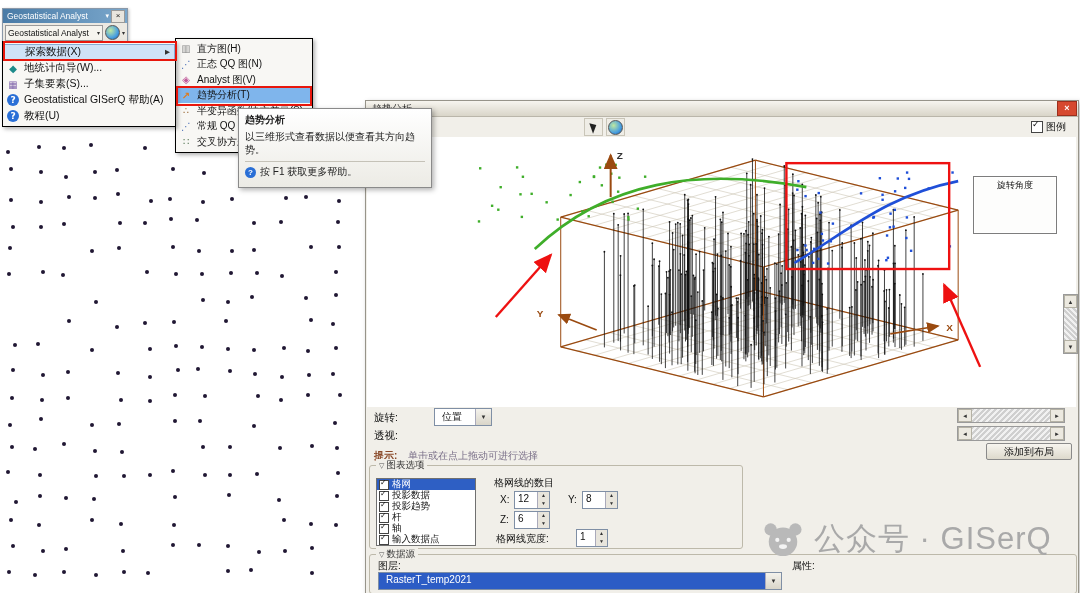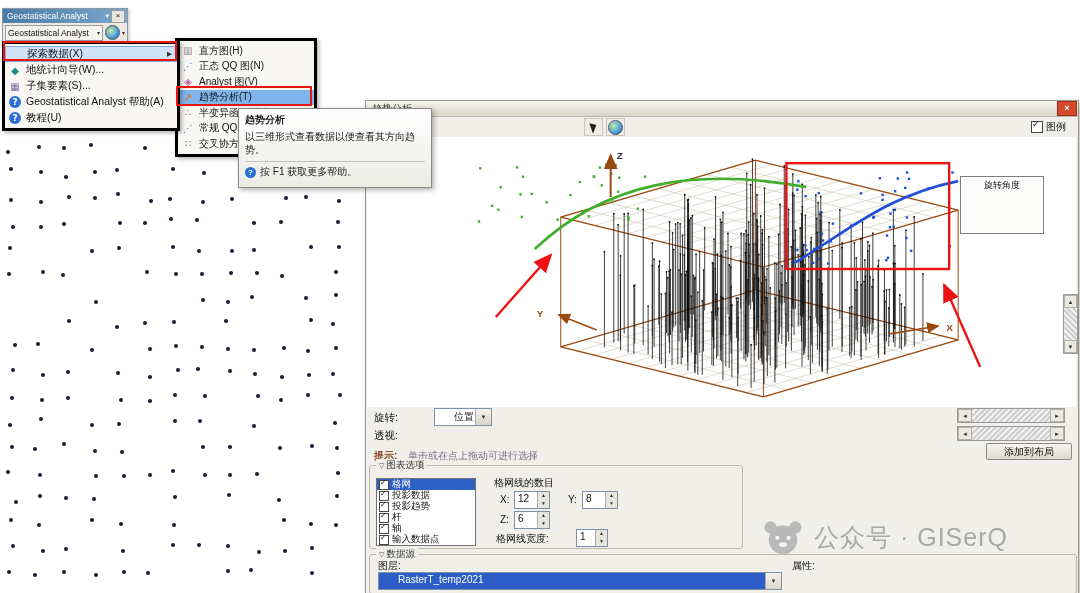--- a/index.html
+++ b/index.html
@@ -22,33 +22,33 @@
   .tbtn{width:17px;height:16px;border:1px solid #c9c5b8;background:#efede6;display:flex;
         align-items:center;justify-content:center;margin-right:3px;}
   .cursor-tri{width:0;height:0;border-left:6px solid #222;border-top:4px solid transparent;
               border-bottom:7px solid transparent;transform:rotate(-20deg);}
   .globe-ball{width:13px;height:13px;border-radius:50%;border:1px solid #555;
               background:radial-gradient(circle at 35% 35%,#bfe8a0,#4aa0e0 60%,#1a60a8);}
   .legend-check{margin-left:auto;margin-right:8px;display:flex;align-items:center;gap:3px;font-size:10px;color:#111;}
   .cb{width:10px;height:10px;border:1px solid #444;background:#fff;position:relative;display:inline-block;}
   .cb .tick{position:absolute;top:-3px;left:0;font-size:9px;color:#111;}
   .plot{position:absolute;left:1px;top:36px;width:709px;height:270px;background:#fff;}
-  .legendbox{position:absolute;left:593px;top:39px;width:82px;height:56px;background:#fdfdfc;
+  .legendbox{position:absolute;left:606px;top:39px;width:82px;height:56px;background:#fdfdfc;
              border:1px solid #7d7d7d;box-shadow:inset 0 0 0 1px #fff;font-size:9px;color:#111;z-index:3;}
   .leg-title{text-align:center;padding-top:2px;}
   .leg-row{display:flex;justify-content:space-between;align-items:center;padding:0 4px;line-height:10.5px;}
   .leg-line{display:inline-block;width:9px;border-top:1.5px solid #222;margin-right:2px;}
 
   .lbl11{position:absolute;font-size:10.5px;color:#111;}
   .slbl{position:absolute;font-size:10px;color:#111;}
   .hint-lbl{position:absolute;font-size:10px;font-weight:bold;color:#8a4a2a;}
   .hint-txt{position:absolute;font-size:10px;color:#7a6f88;}
 
   .dd{position:absolute;height:16px;border:1px solid #7f8fa5;background:#fff;display:flex;align-items:stretch;}
-  .dd-val{flex:1;font-size:10px;padding:1px 19px;white-space:nowrap;overflow:hidden;color:#111;}
+  .dd-val{flex:1;font-size:10px;padding:1px 7px;white-space:nowrap;overflow:hidden;color:#111;}
   .dd-val.selval{background:#2c5cc5;color:#fff;}
   .dd-btn{width:15px;background:linear-gradient(#f4f2ec,#d9d5c9);border-left:1px solid #aab;
           font-size:6px;display:flex;align-items:center;justify-content:center;color:#333;}
 
   .hslider{position:absolute;width:106px;height:13px;border:1px solid #9a9a9a;display:flex;background:#fff;}
   .hslider .track{flex:1;background:repeating-linear-gradient(135deg,#cfcfcf 0 2px,#f1f1f1 2px 4px);}
   .sbtn{width:12px;background:#ece9e0;border:1px solid #b5b2a5;font-size:6px;display:flex;
         align-items:center;justify-content:center;color:#333;}
   .vslider{position:absolute;width:13px;height:58px;border:1px solid #9a9a9a;display:flex;flex-direction:column;background:#fff;z-index:4;}
   .vslider .sbtn{width:auto;height:11px;}
@@ -84,21 +84,21 @@
   .tw-close{width:12px;height:11px;background:#e8e5de;border:1px solid #999;color:#222;font-size:8px;
             line-height:10px;text-align:center;}
   .tw-body{display:flex;align-items:center;height:17px;padding:1px 2px;gap:2px;}
   .tw-dd{width:98px;height:14px;border:1px solid #9a9a9a;background:#f6f4ee;font-size:8.5px;color:#111;
          display:flex;align-items:center;padding:0 2px;white-space:nowrap;overflow:hidden;}
   .tw-dd-ar{font-size:6px;color:#333;margin-left:auto;}
   .tw-globe{width:13px;height:13px;border-radius:50%;border:1px solid #555;flex:none;
             background:radial-gradient(circle at 35% 35%,#bfe8a0,#4aa0e0 60%,#1a60a8);}
   .tw-g-ar{font-size:6px;color:#333;}
 
-  .menupanel{position:absolute;background:#f8f7f4;border:3px solid #000000;
+  .menupanel{position:absolute;background:#f8f7f4;border:1px solid #000000;
              box-shadow:2px 2px 4px rgba(0,0,0,.3);padding:2px 0;z-index:30;}
   #menu{left:2px;top:41px;width:172px;}
   #submenu{left:175px;top:38px;width:136px;z-index:29;}
   .menu-item{height:16px;display:flex;align-items:center;font-size:10.5px;color:#111;padding:0 4px 0 2px;}
   #submenu .menu-item{height:15.5px;font-size:10px;}
   .menu-item .ic{width:16px;height:13px;margin-right:3px;font-size:10px;line-height:13px;text-align:center;flex:none;
                  font-family:"DejaVu Sans","Liberation Sans",sans-serif;}
   .menu-item.sel{background:#cfe2f7;border:1px solid #86abd4;height:14px;}
   .menu-item.sel2{background:#7fb5ec;}
   .sub-arrow{margin-left:auto;font-size:6.5px;color:#333;}
@@ -120,21 +120,21 @@
   .tt-title{font-weight:bold;margin-bottom:3px;}
   .tt-body{line-height:1.3;}
   .tt-div{border-top:1px solid #c5c2b8;margin:5px 0 3px;}
   .tt-foot{display:flex;align-items:center;gap:4px;}
   .tt-q{width:11px;height:11px;border-radius:50%;background:#2a6fd6;color:#fff;font-size:8px;font-weight:bold;
         text-align:center;line-height:11px;flex:none;}
 
   .red-box{position:absolute;border:2px solid #e8160c;z-index:50;pointer-events:none;}
 
   #watermark{position:absolute;left:762px;top:518px;display:flex;align-items:center;gap:10px;z-index:20;}
-  .wm-text{font-size:25px;color:#a9a9a9;letter-spacing:1px;}
+  .wm-text{font-size:31px;color:#a9a9a9;letter-spacing:1px;}
 </style>
 </head>
 <body>
 
 <div id="stage">
 
   <div id="dots-layer">
       <div class="dot" style="left: 6.49567px; top: 149.815px; width: 4px; height: 4px; background: rgb(32, 23, 51);"></div>
       <div class="dot" style="left: 37.1716px; top: 145.244px; width: 4px; height: 4px; background: rgb(32, 23, 51);"></div>
       <div class="dot" style="left: 61.9194px; top: 146.427px; width: 4px; height: 4px; background: rgb(32, 23, 51);"></div>
@@ -1102,21 +1102,21 @@
       <div class="menu-item">
         <span class="ic" data-icon="wizard">◆</span>
         <span class="lbl">地统计向导(W)...</span>
       </div>
       <div class="menu-item">
         <span class="ic" data-icon="subset">▦</span>
         <span class="lbl">子集要素(S)...</span>
       </div>
       <div class="menu-item">
         <span class="ic" data-icon="help">?</span>
-        <span class="lbl">Geostatistical Analyst 帮助(A)</span>
+        <span class="lbl">Geostatistical GISerQ 帮助(A)</span>
       </div>
       <div class="menu-item">
         <span class="ic" data-icon="help">?</span>
         <span class="lbl">教程(U)</span>
       </div>
     </div>
   <div id="submenu" class="menupanel">
       <div class="menu-item">
         <span class="ic" data-icon="histogram">▥</span>
         <span class="lbl">直方图(H)</span>

